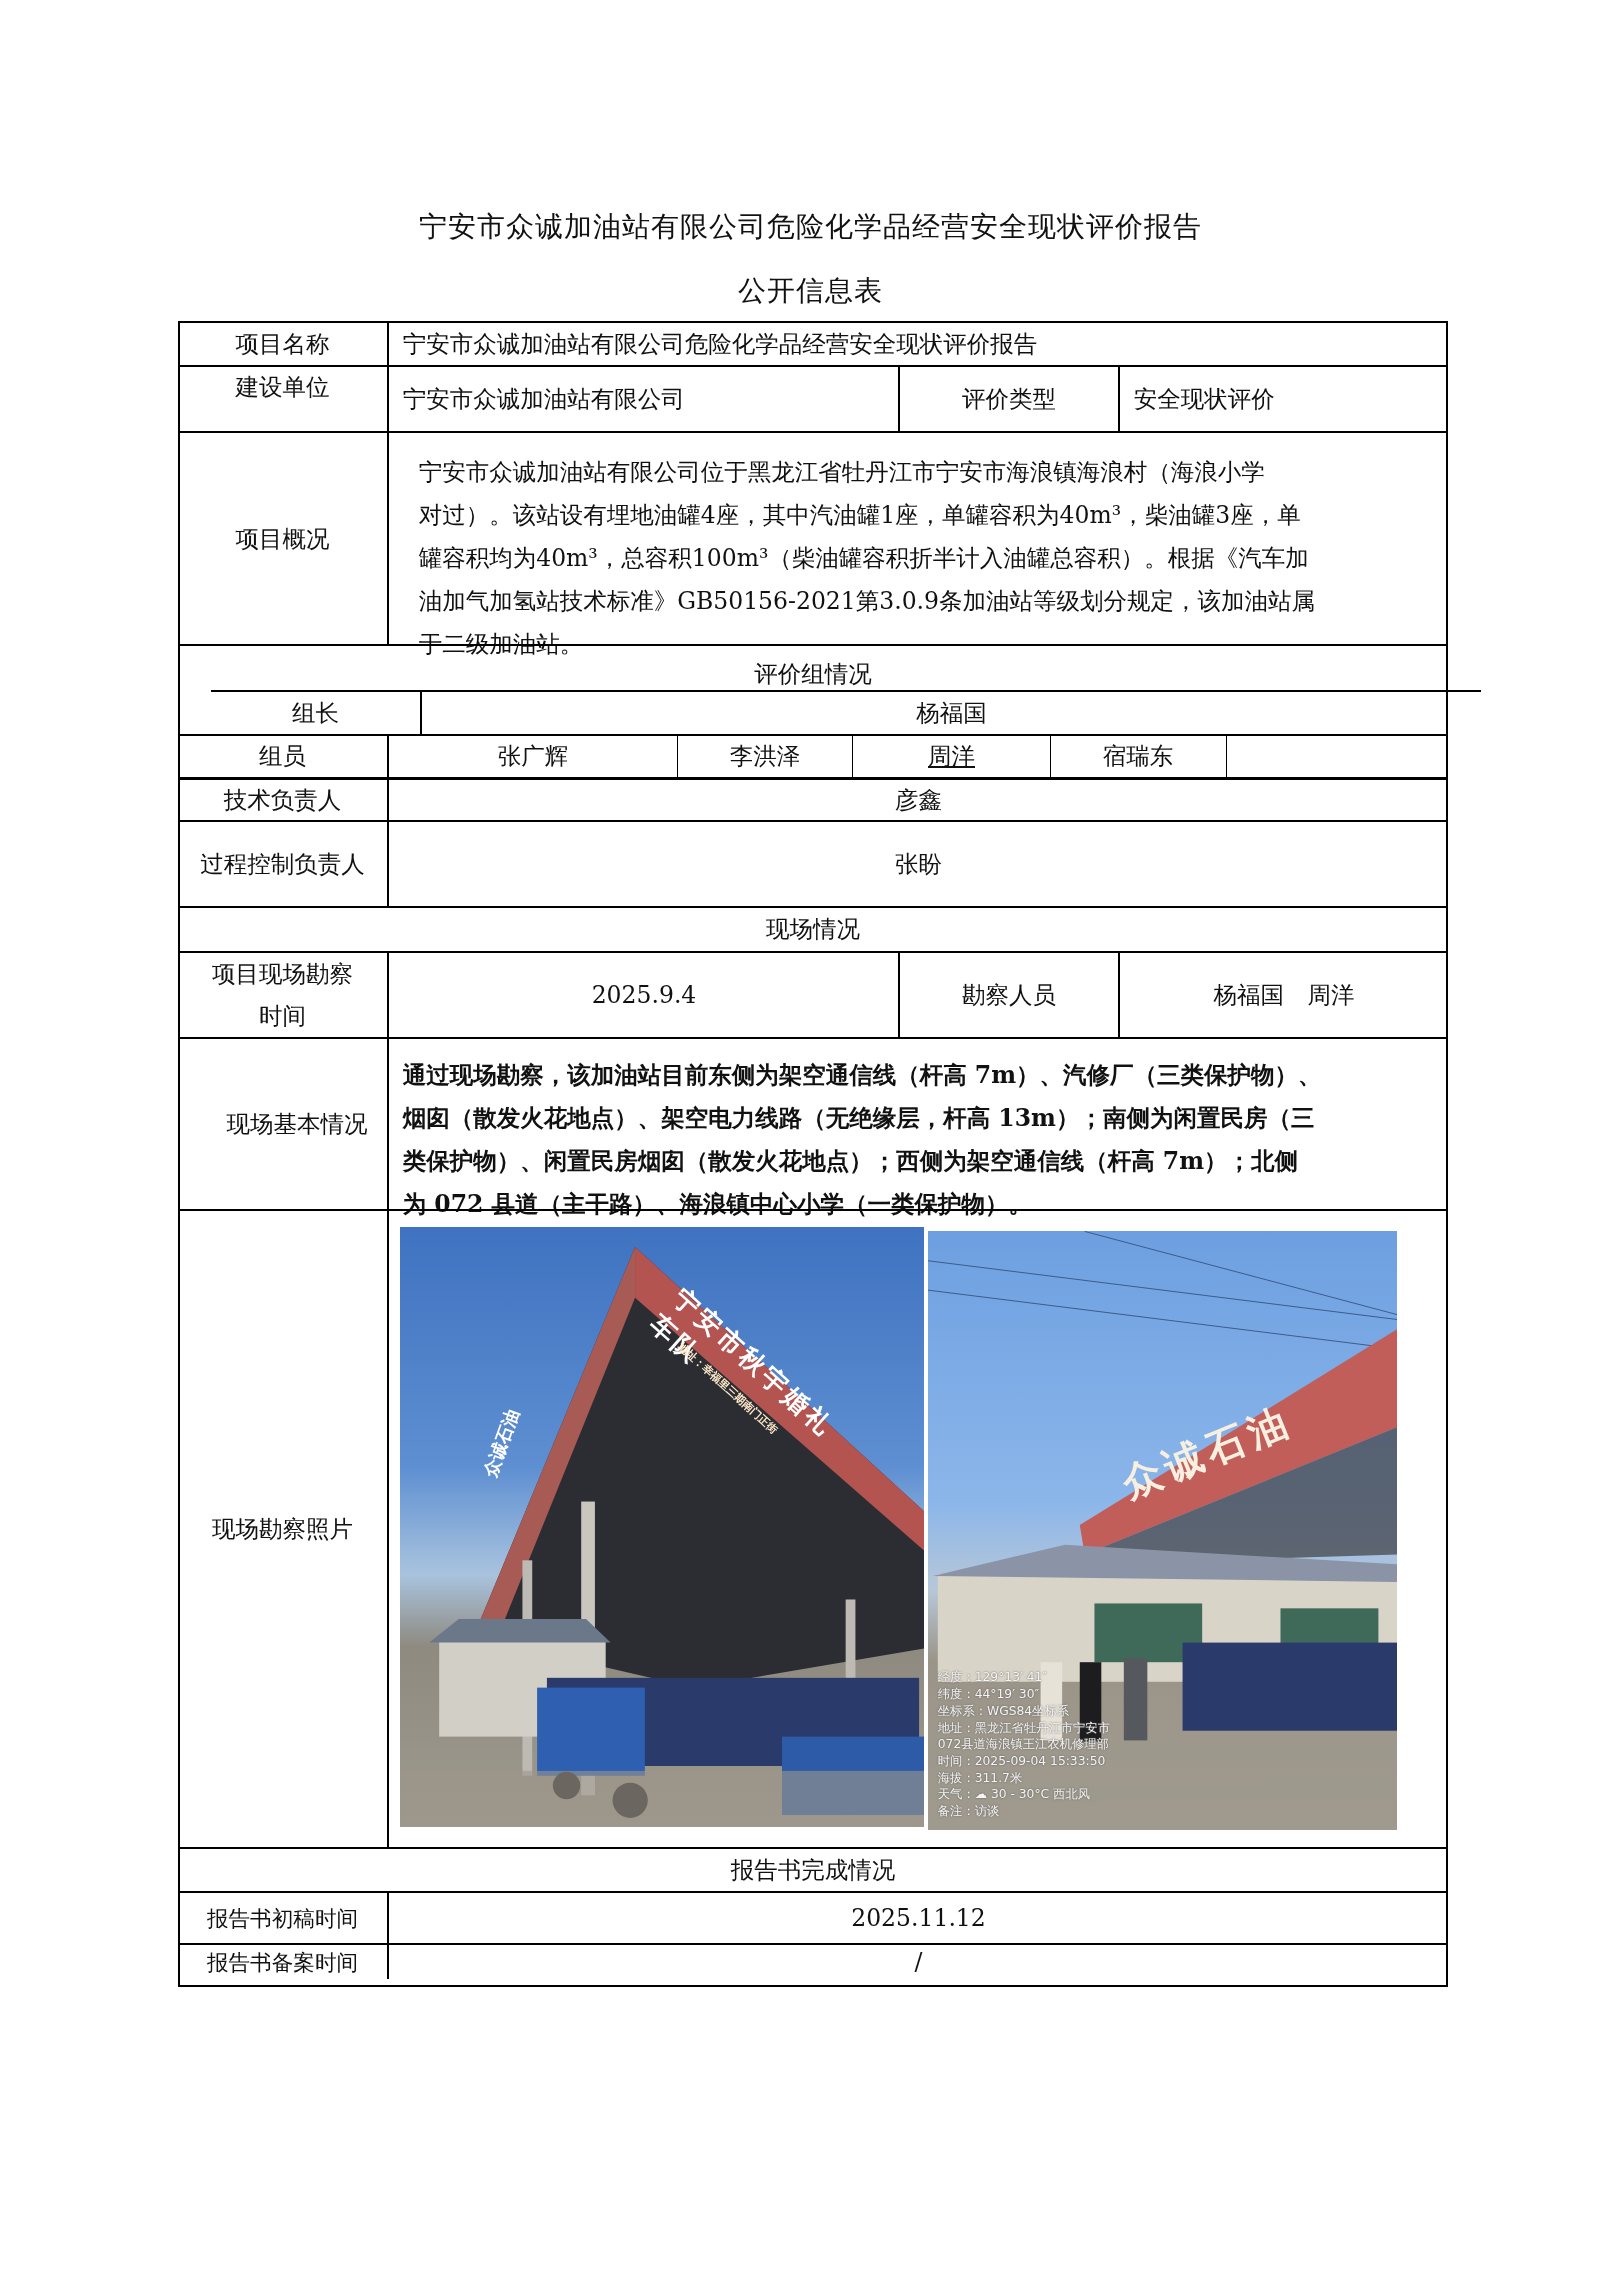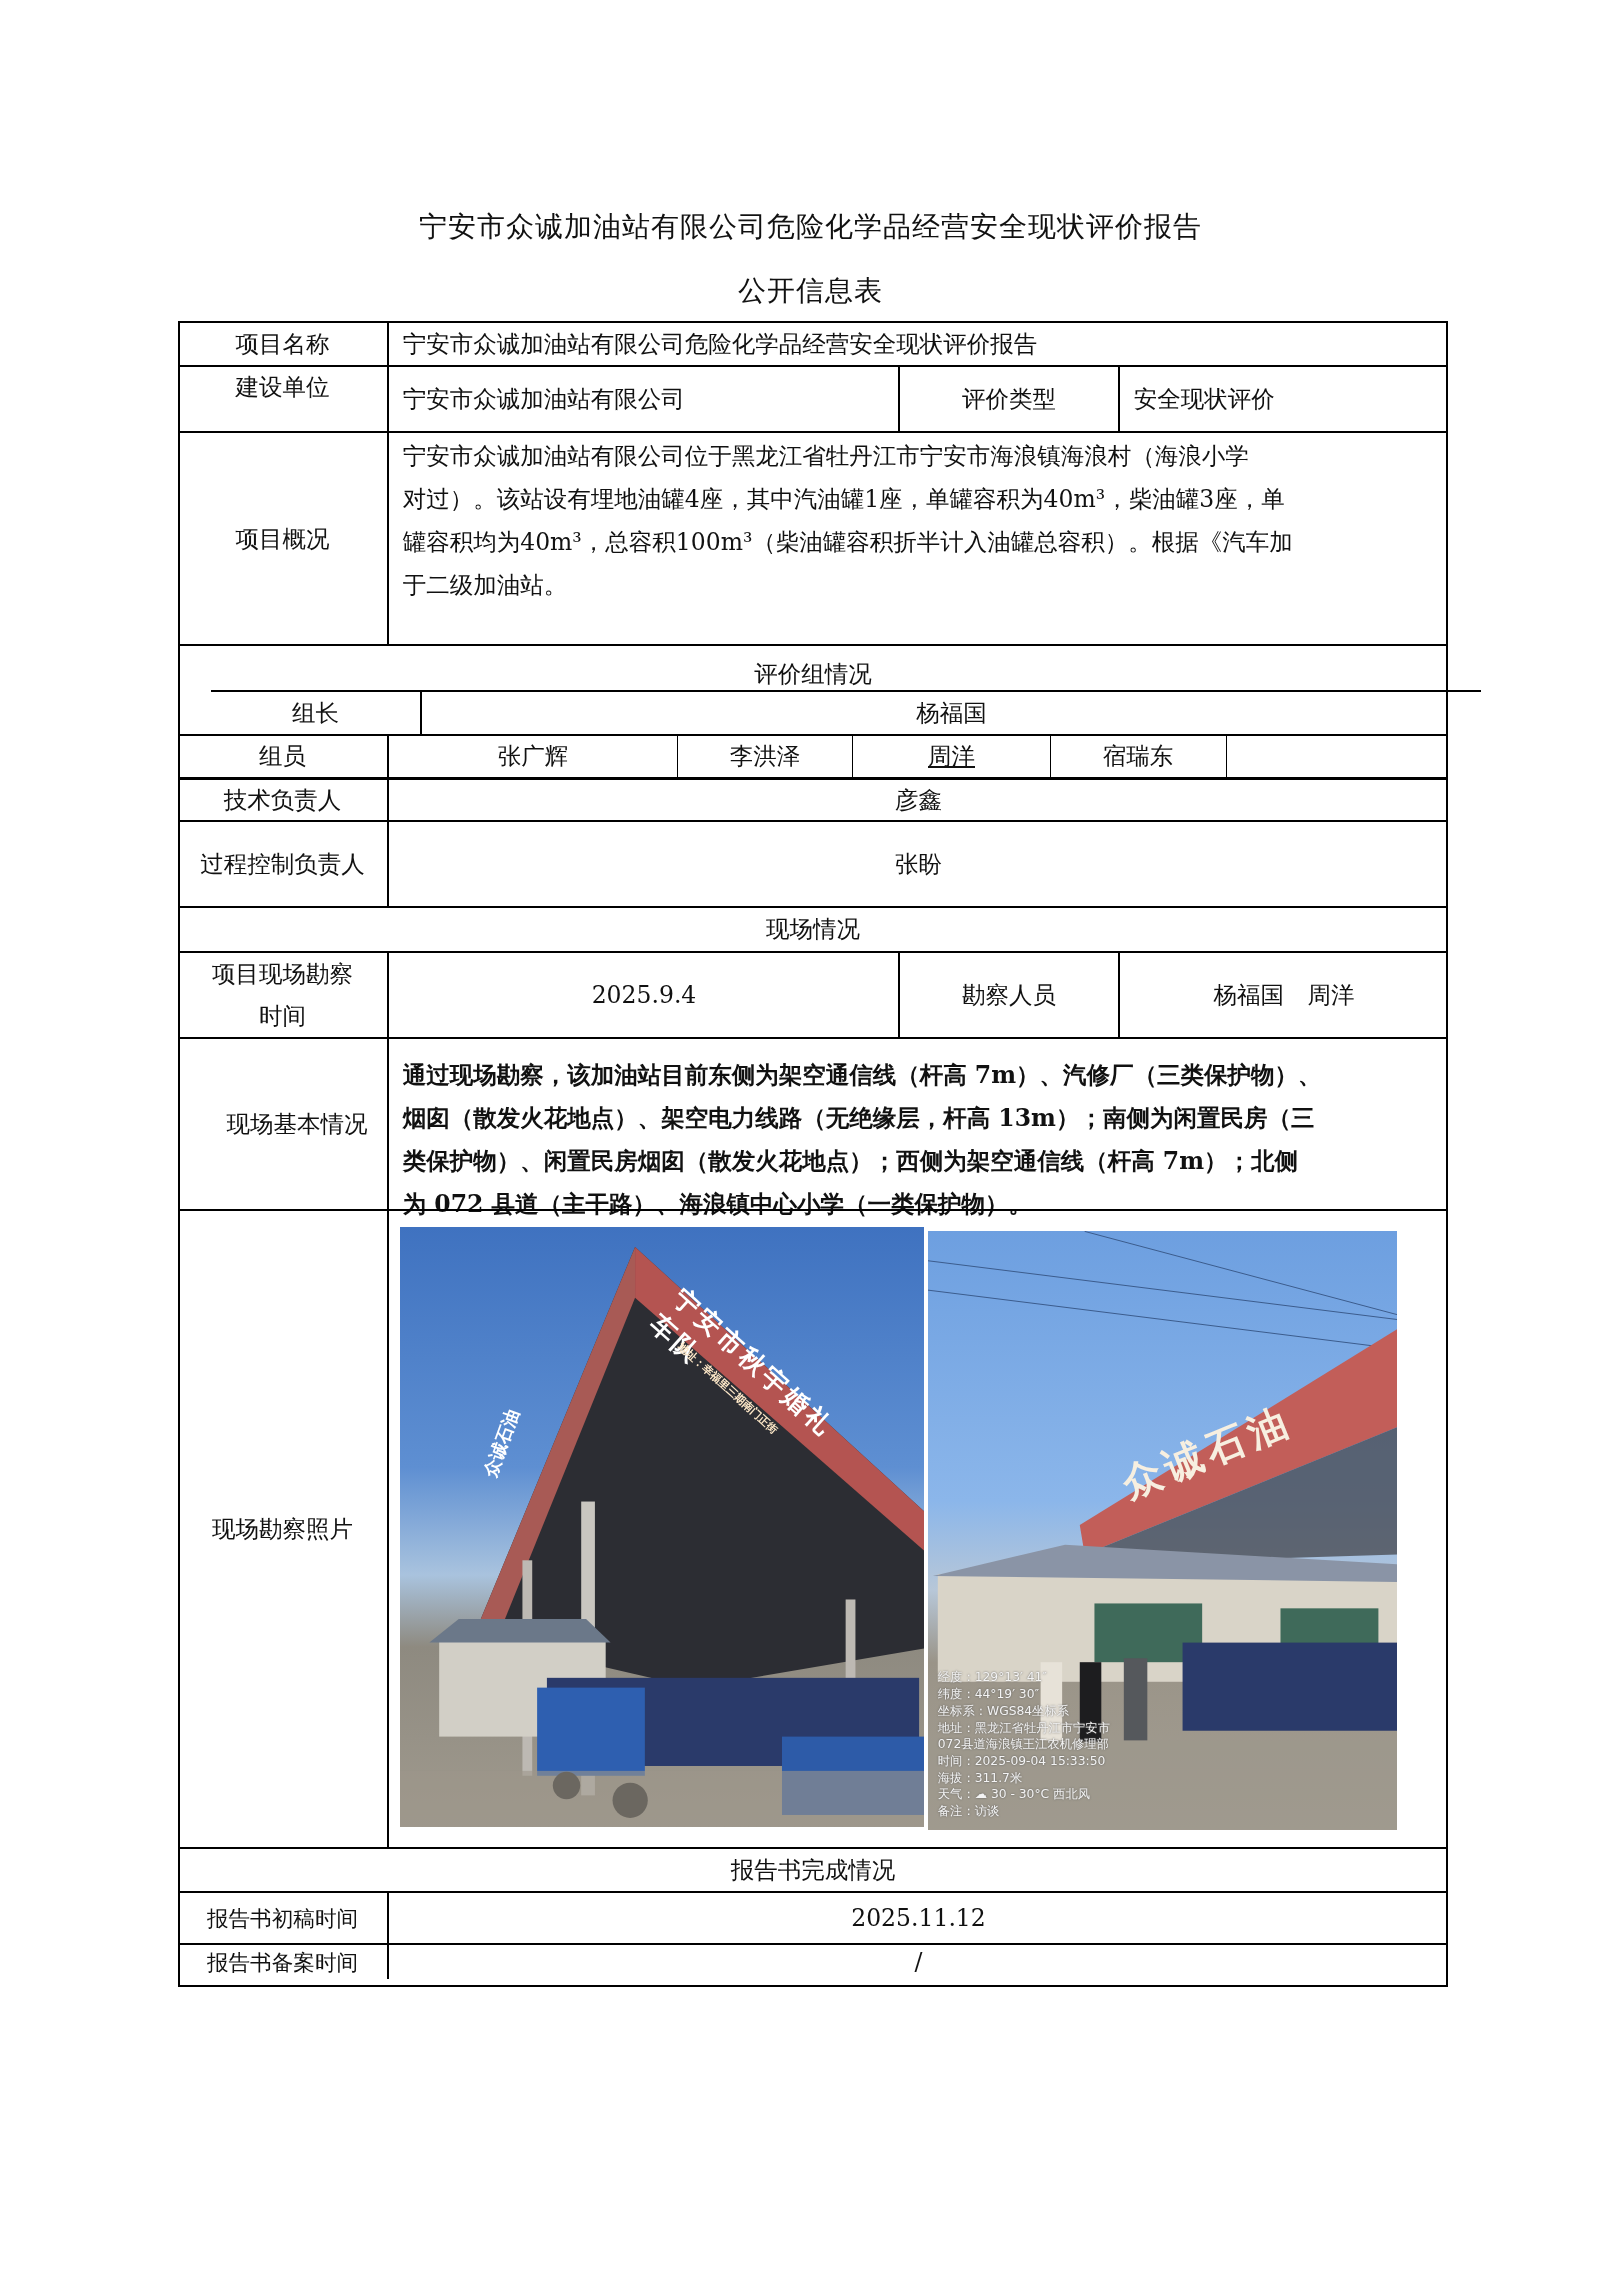--- a/index.html
+++ b/index.html
@@ -41,25 +41,26 @@
 
   <div class="row" style="top:44px;height:66px;">
     <div class="cell" style="left:0;width:209px;align-items:flex-start;padding-top:5.9px;">建设单位</div>
     <div class="cell left vline" style="left:209px;width:512px;">宁安市众诚加油站有限公司</div>
     <div class="cell vline" style="left:720px;width:220px;">评价类型</div>
     <div class="cell left vline" style="left:940px;right:0;">安全现状评价</div>
   </div>
 
   <div class="row" style="top:110px;height:214px;">
     <div class="cell" style="left:0;width:209px;">项目概况</div>
-    <div class="cell vline" style="left:209px;right:0;align-items:flex-start;padding:0;">
+    <div class="cell vline" style="left:209px;right:0;align-items:flex-start;padding:16px;">
       <div class="para" style="padding-top:2px;">
         <span>宁安市众诚加油站有限公司位于黑龙江省牡丹江市宁安市海浪镇海浪村（海浪小学</span>
         <span>对过）。该站设有埋地油罐4座，其中汽油罐1座，单罐容积为40m³，柴油罐3座，单</span>
         <span>罐容积均为40m³，总容积100m³（柴油罐容积折半计入油罐总容积）。根据《汽车加</span>
+        <span>油加气加氢站技术标准》GB50156-2021第3.0.9条加油站等级划分规定，该加油站属</span>
         <span>于二级加油站。</span>
       </div>
     </div>
   </div>
 
   <div class="row" style="top:323px;height:58px;">
     <div class="cell" style="left:0;right:0;">评价组情况</div>
   </div>
 
   <div class="row" style="top:369px;height:44px;margin-left:33px;">

